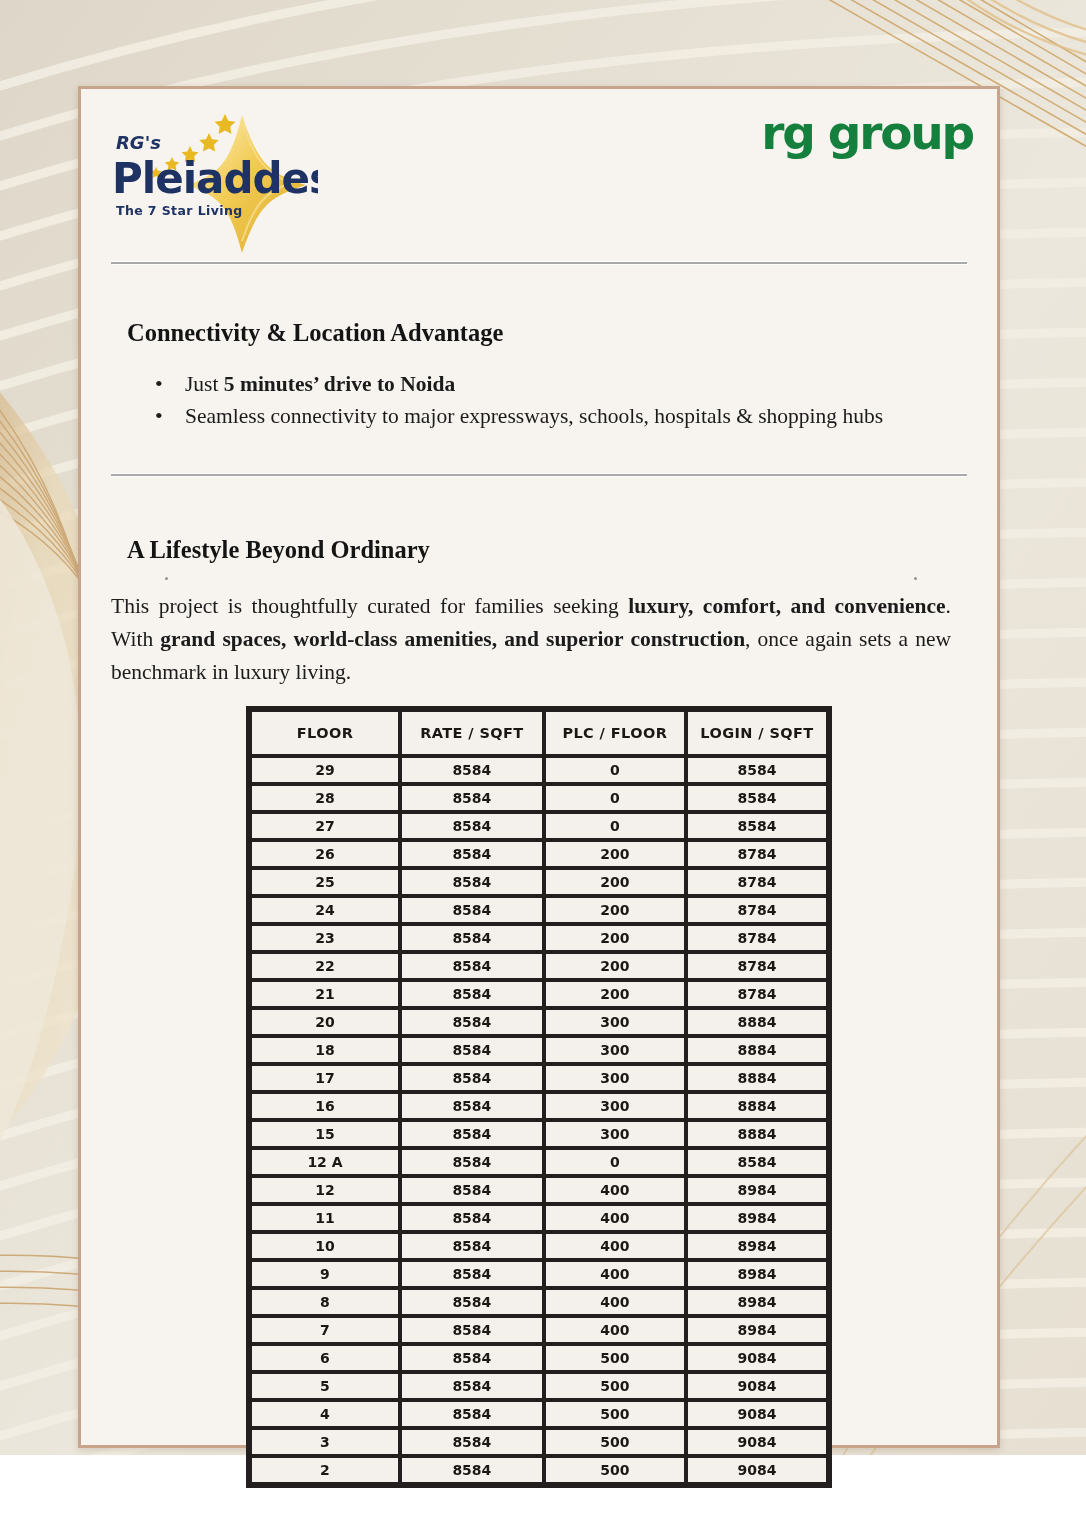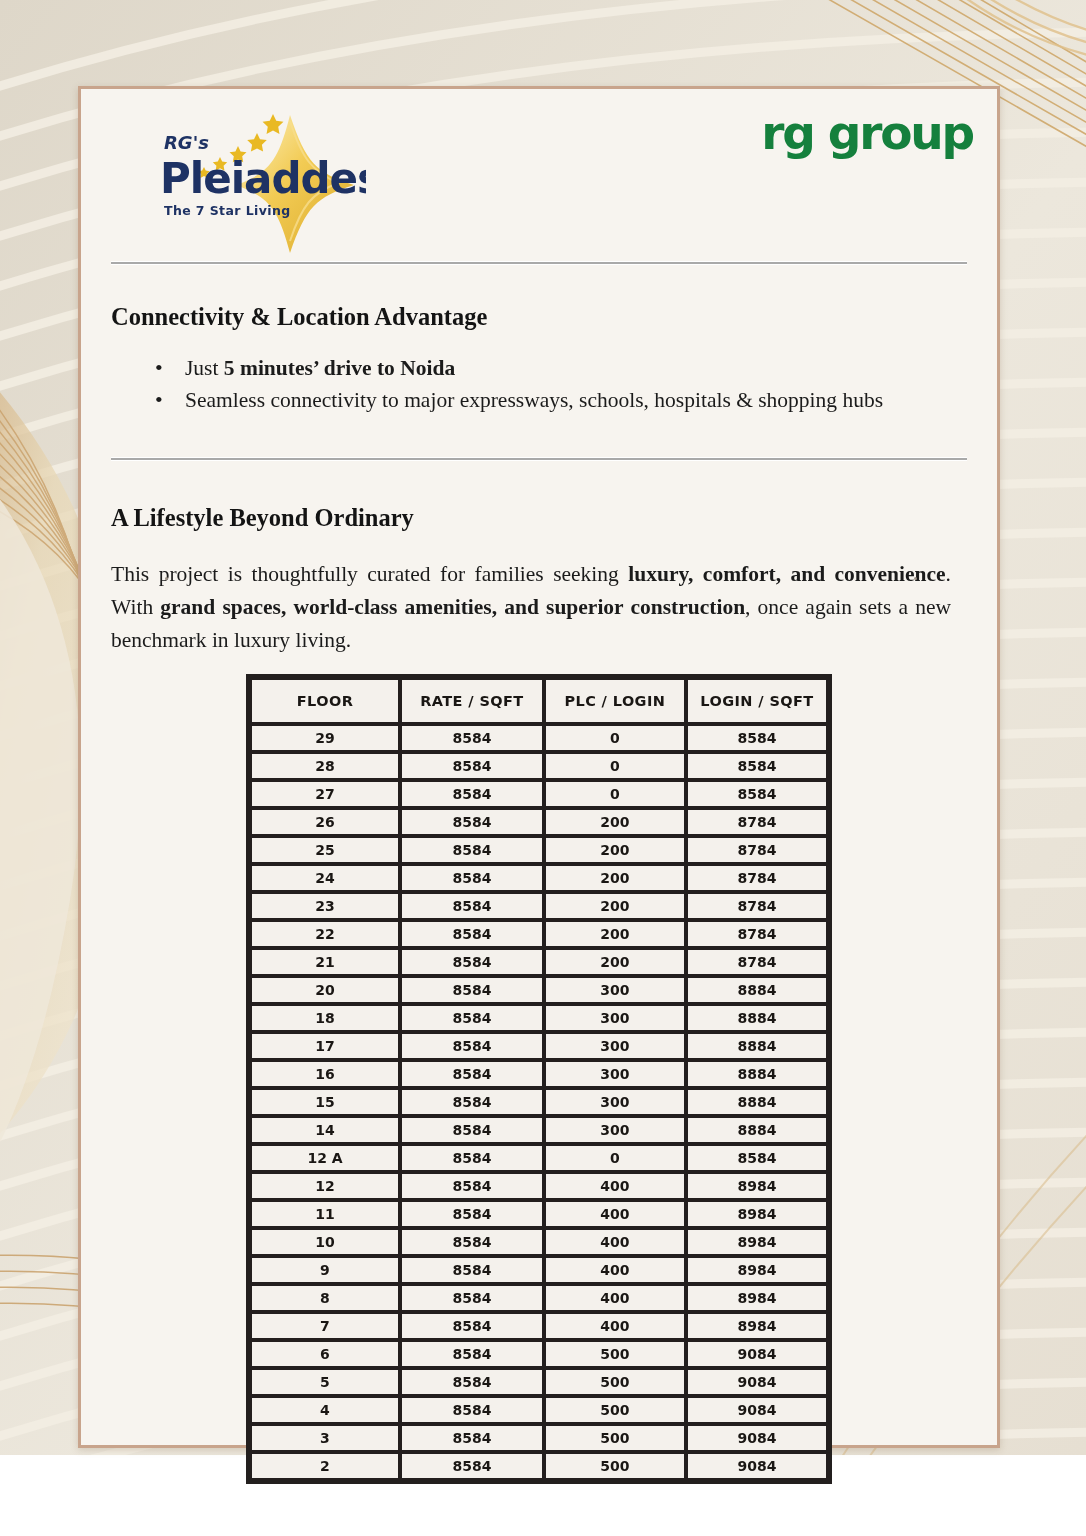--- a/index.html
+++ b/index.html
@@ -36,21 +36,20 @@
     background: #f7f4ef;
     border: 3px solid #c8a48c;
     box-sizing: border-box;
     box-shadow: 0 2px 7px rgba(120,90,60,0.22);
   }
 
   
   #doc-header {
     position: relative;
     height: 172px;
-    margin-left: 48px;
   }
   #brand-logo {
     position: absolute;
     left: 27px;
     top: 12px;
     width: 210px;
     height: 160px;
   }
   #company-logo {
     position: absolute;
@@ -74,21 +73,21 @@
   .rule {
     height: 4px;
     margin: 0 0 0 0;
     background: linear-gradient(to bottom, #ffffff 0 1px, #a9a9a9 1px 3px, #ffffff 3px 4px);
   }
   .section-title {
     font-family: "Liberation Serif", serif;
     font-size: 24.5px;
     font-weight: bold;
     color: #141414;
-    margin: 0;
+    margin: 16px;
   }
   #connectivity-section { padding-top: 38px; }
   #bullet-list {
     list-style: none;
     margin: 22px 0 0 0;
     padding: 0 0 0 38px;
   }
   #bullet-list li {
     position: relative;
     font-size: 21.5px;
@@ -331,21 +330,21 @@
         <colgroup>
           <col class="c-floor">
             <col class="c-rate">
             <col class="c-plc">
             <col class="c-login">
         </colgroup>
         <thead>
           <tr>
             <th>FLOOR</th>
             <th>RATE / SQFT</th>
-            <th>PLC / LOGIN</th>
+            <th>PLC / FLOOR</th>
             <th>LOGIN / SQFT</th>
           </tr>
         </thead>
         <tbody id="price-table-body">
             <tr>
               <td>29</td>
               <td>8584</td>
               <td>0</td>
               <td>8584</td>
             </tr>
@@ -421,26 +420,20 @@
               <td>300</td>
               <td>8884</td>
             </tr>
             <tr>
               <td>15</td>
               <td>8584</td>
               <td>300</td>
               <td>8884</td>
             </tr>
             <tr>
-              <td>14</td>
-              <td>8584</td>
-              <td>300</td>
-              <td>8884</td>
-            </tr>
-            <tr>
               <td>12 A</td>
               <td>8584</td>
               <td>0</td>
               <td>8584</td>
             </tr>
             <tr>
               <td>12</td>
               <td>8584</td>
               <td>400</td>
               <td>8984</td>

